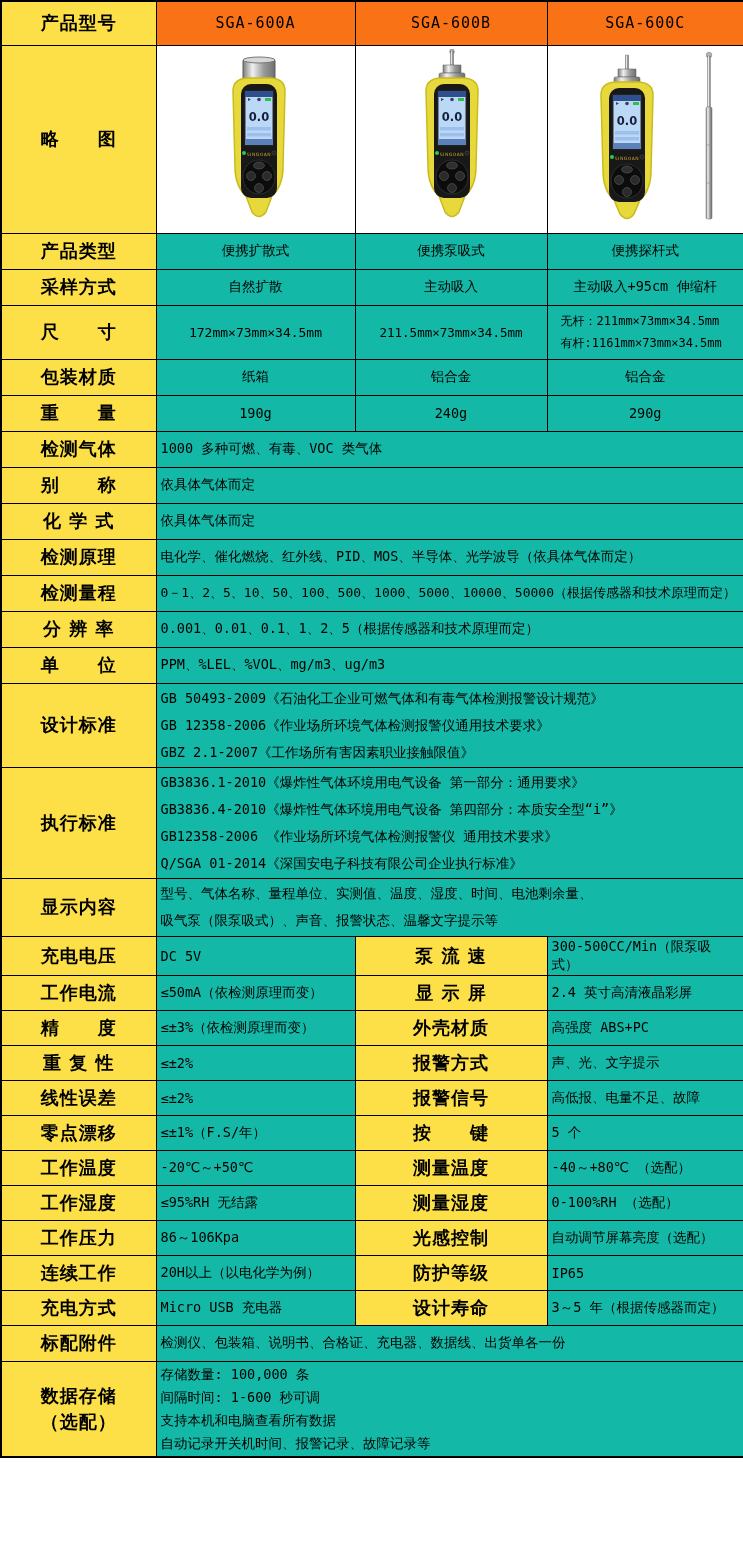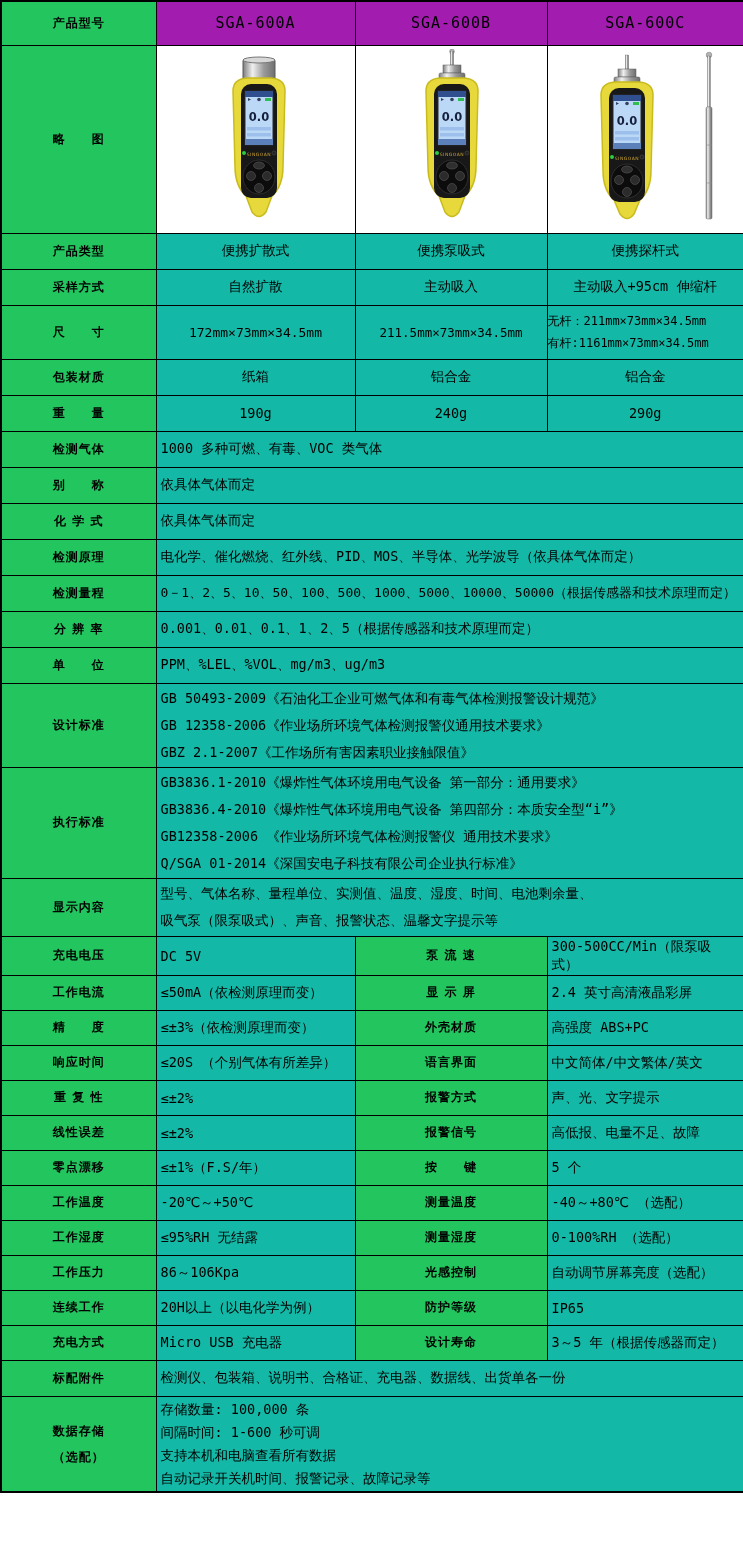--- a/index.html
+++ b/index.html
@@ -13,32 +13,32 @@
     color:#000;
   }
   table.spec td, table.spec th{
     border:1px solid #000;
     padding:1px 6px;
     overflow:hidden;
     vertical-align:middle;
     box-sizing:border-box;
   }
   .lbl{
-    background:#22c55e;
+    background:#fde047;
     font-weight:bold;
     text-align:center;
-    font-size:12px;
+    font-size:18px;
     font-family:"DejaVu Sans","Liberation Sans",sans-serif;
     letter-spacing:1px;
   }
   .val{ background:#14b8a6; font-size:13.5px; }
   .val.center{ text-align:center; }
   .val.left{ text-align:left; padding-left:4px; }
   .imgcell{ background:#ffffff; text-align:right; vertical-align:middle; padding:0; }
-  th.model{ background:#a21caf; font-weight:normal; font-size:15px; letter-spacing:1px; }
+  th.model{ background:#f97316; font-weight:normal; font-size:15px; letter-spacing:1px; }
   .h-header td,.h-header th{height:44px;}
   .h-sketch td{height:188px;}
   .h-norm td{height:36px;}
   .h-dim td{height:54px;}
   .h-design td{height:84px;}
   .h-exec td{height:110px;margin-left:45px;}
   .h-display td{height:58px;}
   .h-spec td{height:35px;}
   .h-storage td{height:94px;}
   .lines div{ line-height:27px; text-align:left; }
@@ -190,21 +190,21 @@
 <tr class="h-norm">
   <td class="lbl">采样方式</td>
   <td class="val center">自然扩散</td>
   <td class="val center">主动吸入</td>
   <td class="val center">主动吸入+95cm 伸缩杆</td>
 </tr>
 <tr class="h-dim">
   <td class="lbl">尺　　寸</td>
   <td class="val center" style="font-size:13px">172mm×73mm×34.5mm</td>
   <td class="val center" style="font-size:12.5px">211.5mm×73mm×34.5mm</td>
-  <td class="val dim2" style="font-size:12px;padding-left:0">
+  <td class="val dim2" style="font-size:12px;padding-left:13px">
     <div>无杆：211mm×73mm×34.5mm</div>
     <div>有杆:1161mm×73mm×34.5mm</div>
   </td>
 </tr>
 <tr class="h-norm">
   <td class="lbl">包装材质</td>
   <td class="val center">纸箱</td>
   <td class="val center">铝合金</td>
   <td class="val center">铝合金</td>
 </tr>
@@ -283,26 +283,20 @@
   <td class="lbl">显 示 屏</td>
   <td class="val left">2.4 英寸高清液晶彩屏</td>
 </tr>
 <tr class="h-spec">
   <td class="lbl">精　　度</td>
   <td class="val left">≤±3%（依检测原理而变）</td>
   <td class="lbl">外壳材质</td>
   <td class="val left">高强度 ABS+PC</td>
 </tr>
 <tr class="h-spec">
-  <td class="lbl">响应时间</td>
-  <td class="val left">≤20S （个别气体有所差异）</td>
-  <td class="lbl">语言界面</td>
-  <td class="val left">中文简体/中文繁体/英文</td>
-</tr>
-<tr class="h-spec">
   <td class="lbl">重 复 性</td>
   <td class="val left">≤±2%</td>
   <td class="lbl">报警方式</td>
   <td class="val left">声、光、文字提示</td>
 </tr>
 <tr class="h-spec">
   <td class="lbl">线性误差</td>
   <td class="val left">≤±2%</td>
   <td class="lbl">报警信号</td>
   <td class="val left">高低报、电量不足、故障</td>

